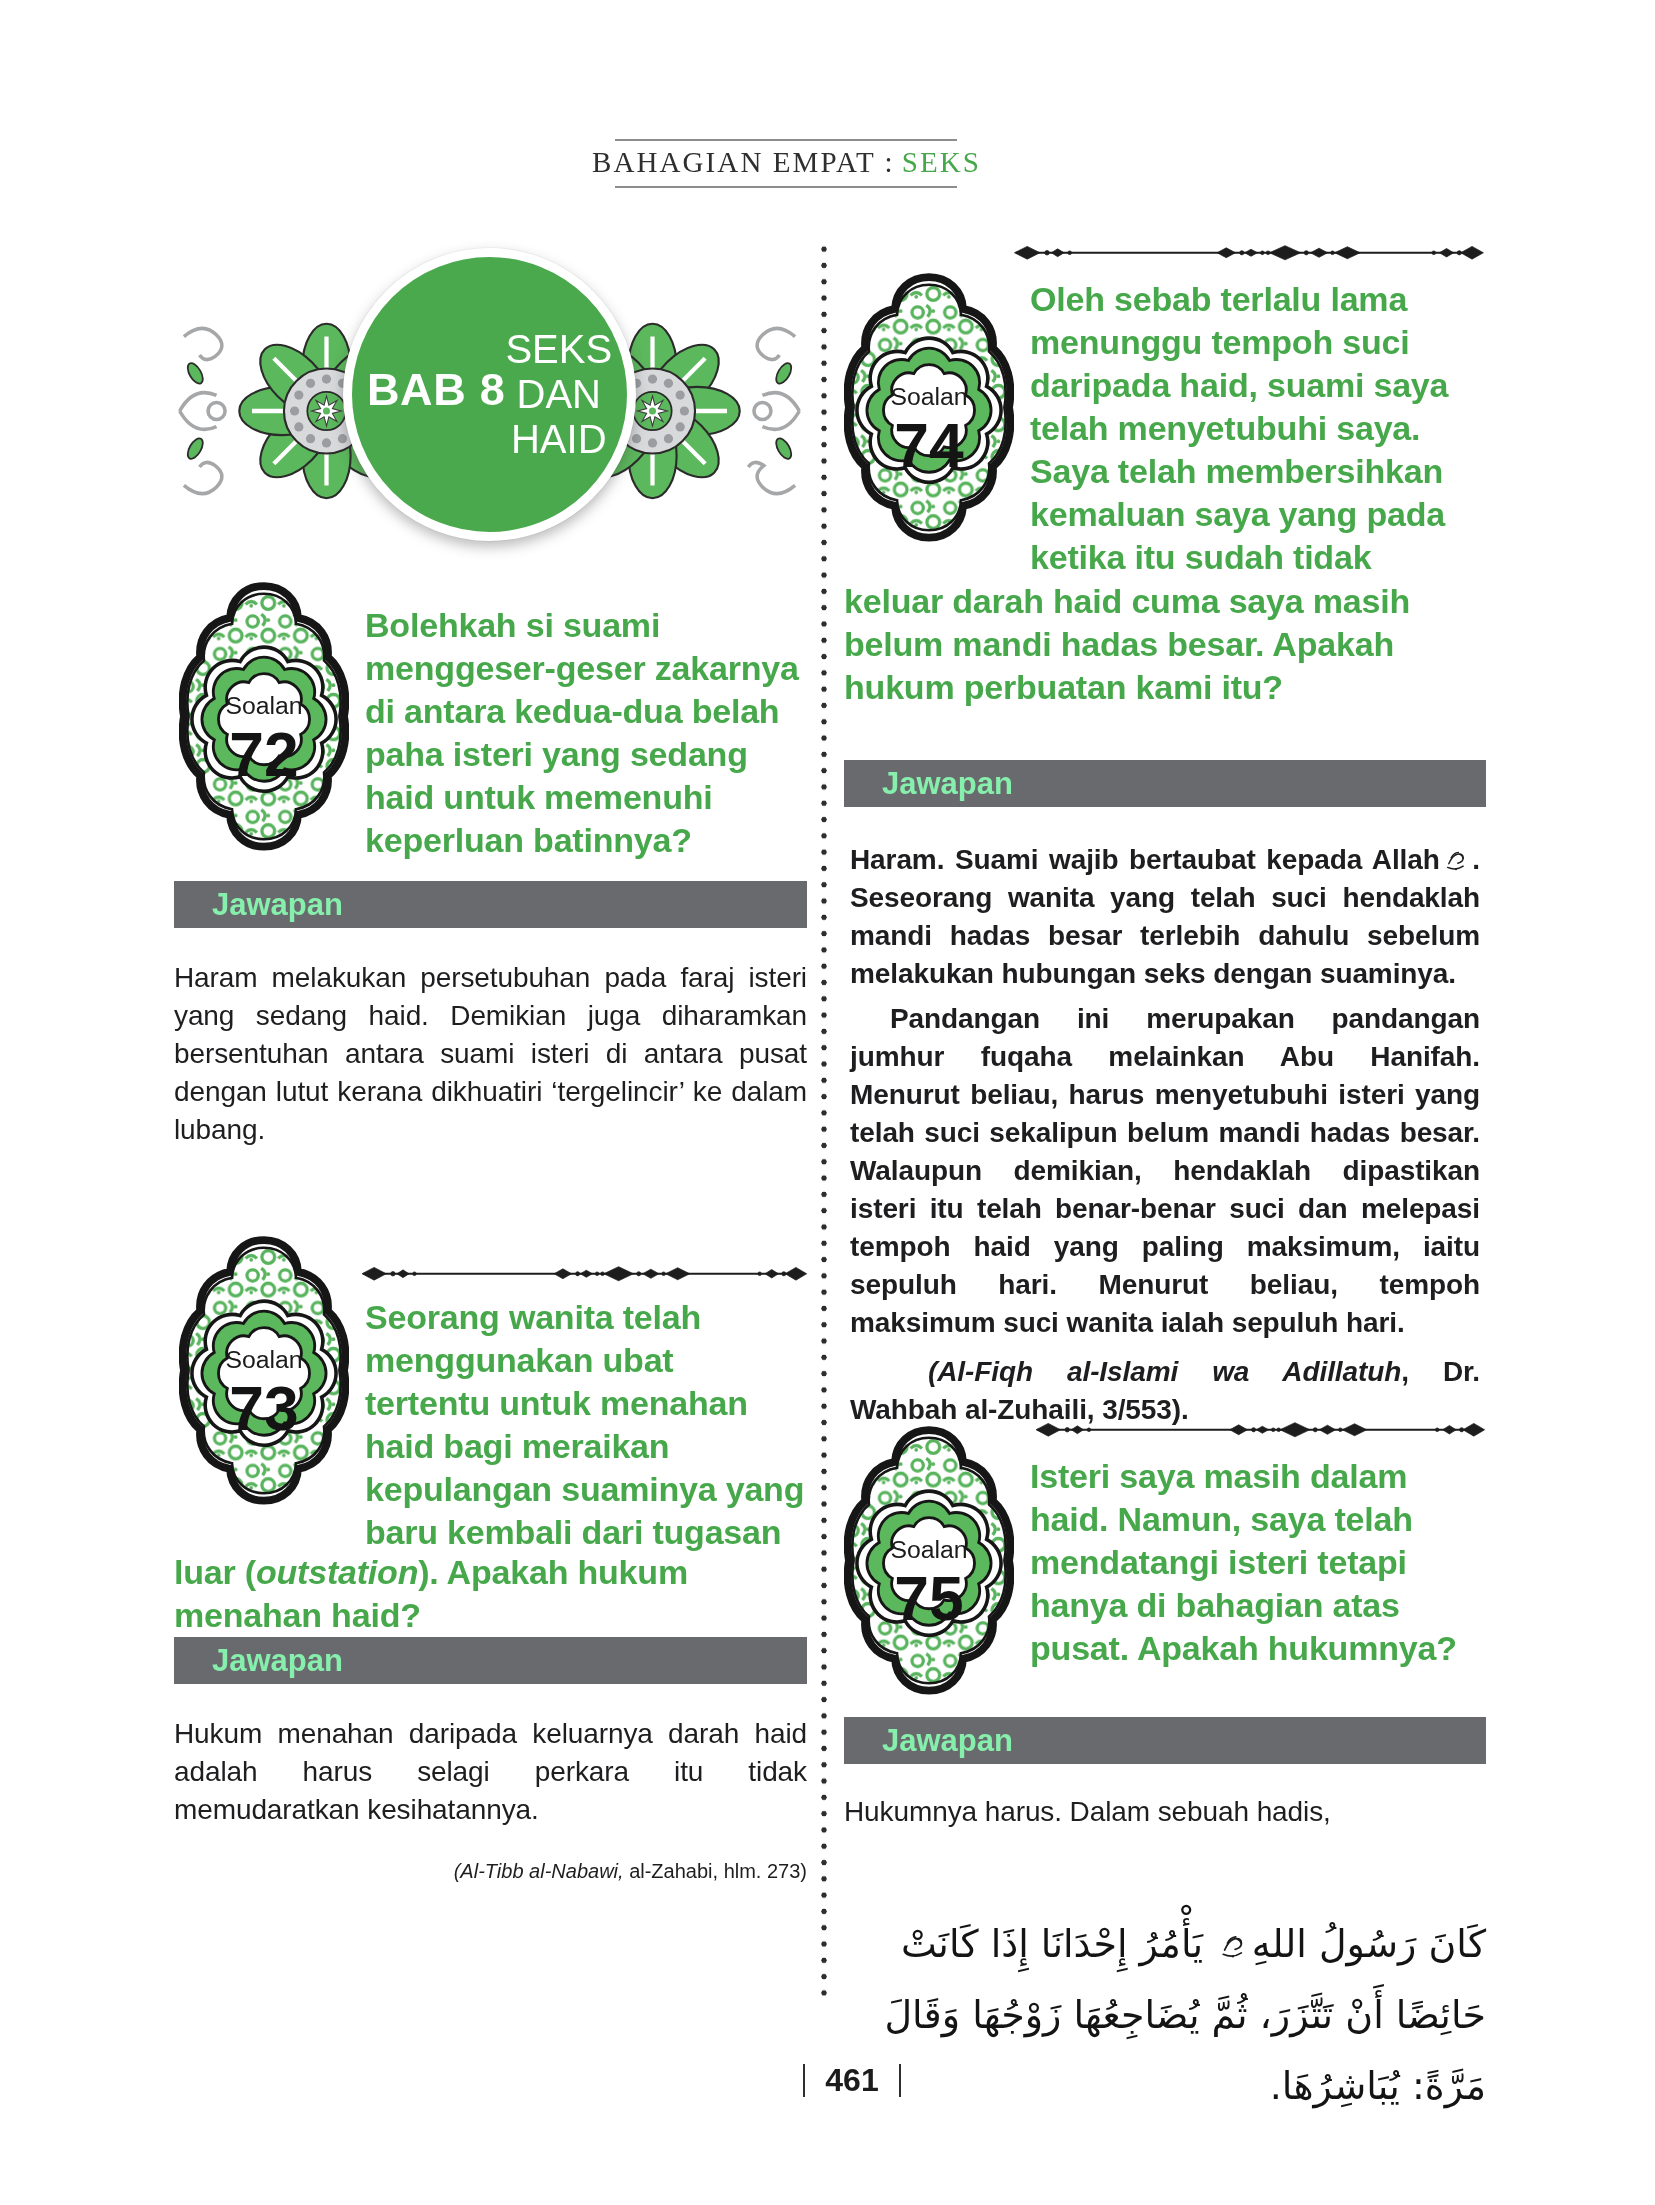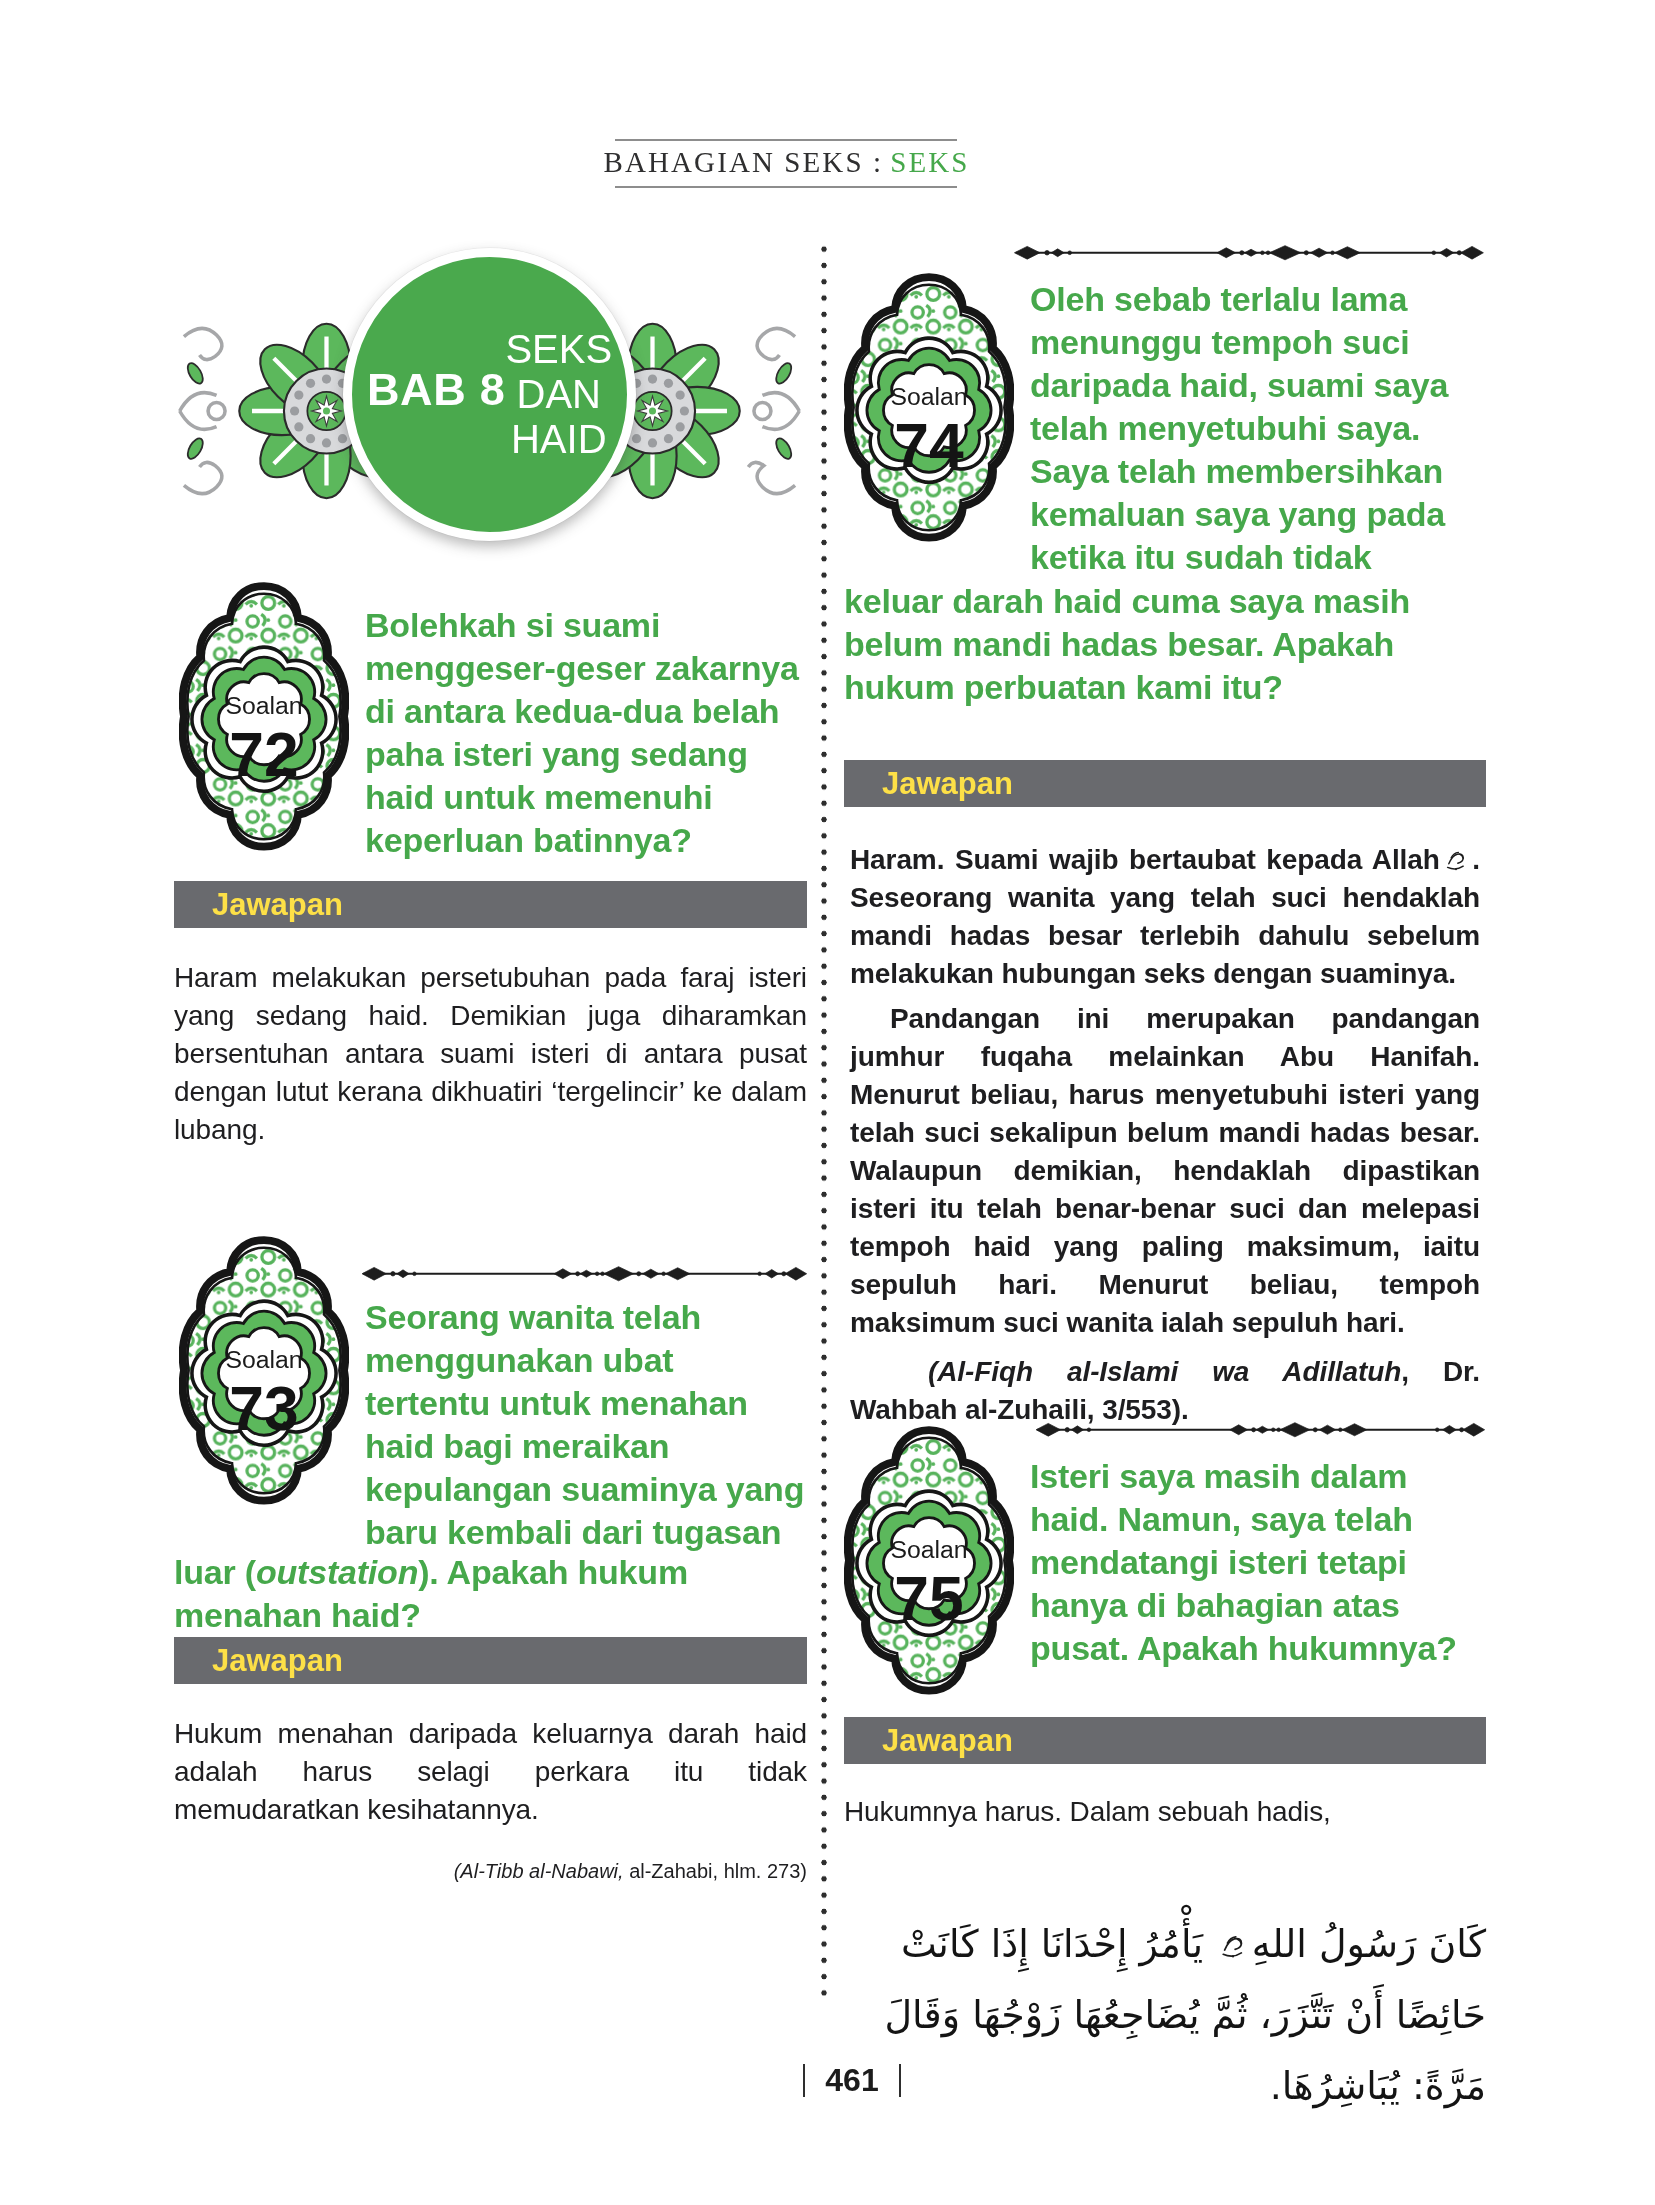--- a/index.html
+++ b/index.html
@@ -31,21 +31,21 @@
     background-size:6.4px 16.3px;background-repeat:repeat-y;background-position:center top;
   }
   
   .q-text{
     color:#46a84b;font-weight:bold;font-size:34px;line-height:43px;
     white-space:pre-line;letter-spacing:-0.2px;
   }
   .q-text .it{font-style:italic;}
   
   .jbar{
-    background:#696a6e;color:#fde047;font-weight:bold;font-size:31px;
+    background:#696a6e;color:#86efac;font-weight:bold;font-size:31px;
     display:flex;align-items:center;padding-left:38px;box-sizing:border-box;
   }
   
   .body-text{
     font-size:28px;line-height:38px;text-align:justify;color:#1e1e20;
     letter-spacing:-0.1px;
   }
   .body-text p{margin:6px;font-weight:bold;}
   .body-text p + p{margin-top:7px;}
   .indent{text-indent:40px;}
@@ -200,21 +200,21 @@
       <path d="M26,14 q5,2 6,7"></path>
       <circle cx="20" cy="39" r="1.6" fill="#1c1c1c" stroke="none"></circle>
     </g>
   </defs>
 </svg>
 
 <div id="page">
 
   <div class="abs hrule" style="left:615px;top:139px;width:342px;"></div>
   <div class="abs hdr" style="left:580px;top:146px;width:413px;">
-    <span>BAHAGIAN SEKS :</span><span class="grn">SEKS</span>
+    <span>BAHAGIAN EMPAT :</span><span class="grn">SEKS</span>
   </div>
   <div class="abs hrule" style="left:615px;top:186px;width:342px;"></div>
 
   <div class="abs" style="left:174px;top:308px;width:631px;height:206px;">
     <svg class="abs" style="left:0;top:0;" width="305" height="206" viewBox="0 0 430 290">
         <use href="#mandala"></use>
       </svg>
     <svg class="abs" style="right:0;top:0;" width="305" height="206" viewBox="0 0 430 290">
         <use href="#mandala"></use>
       </svg>

